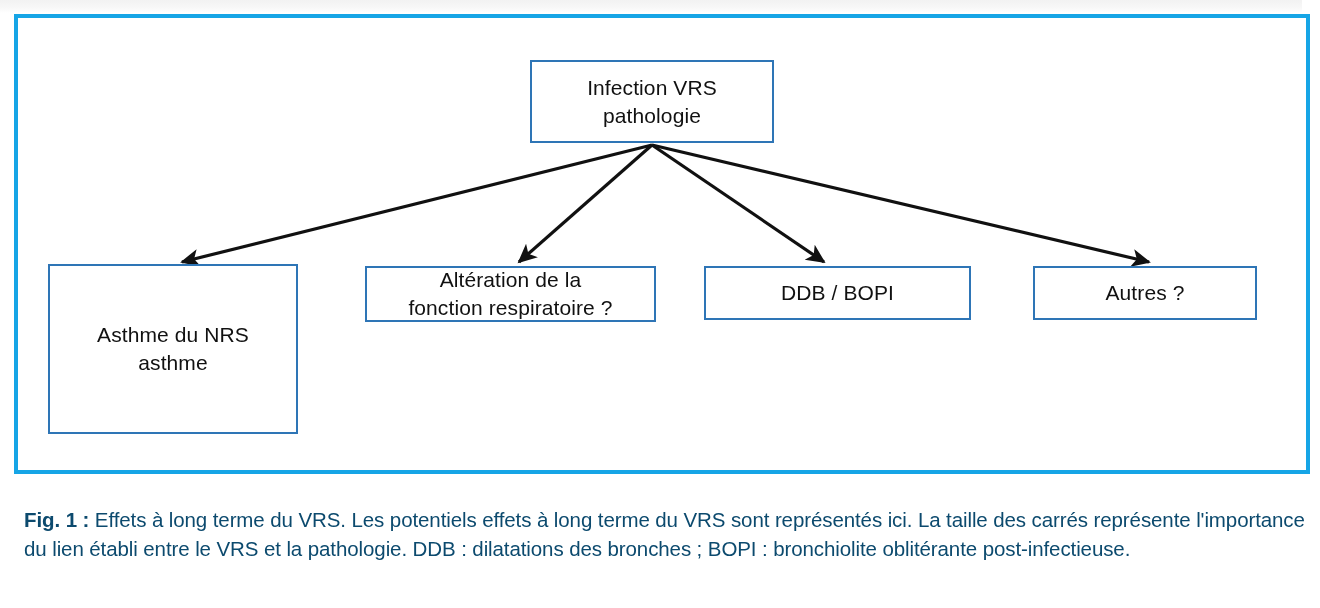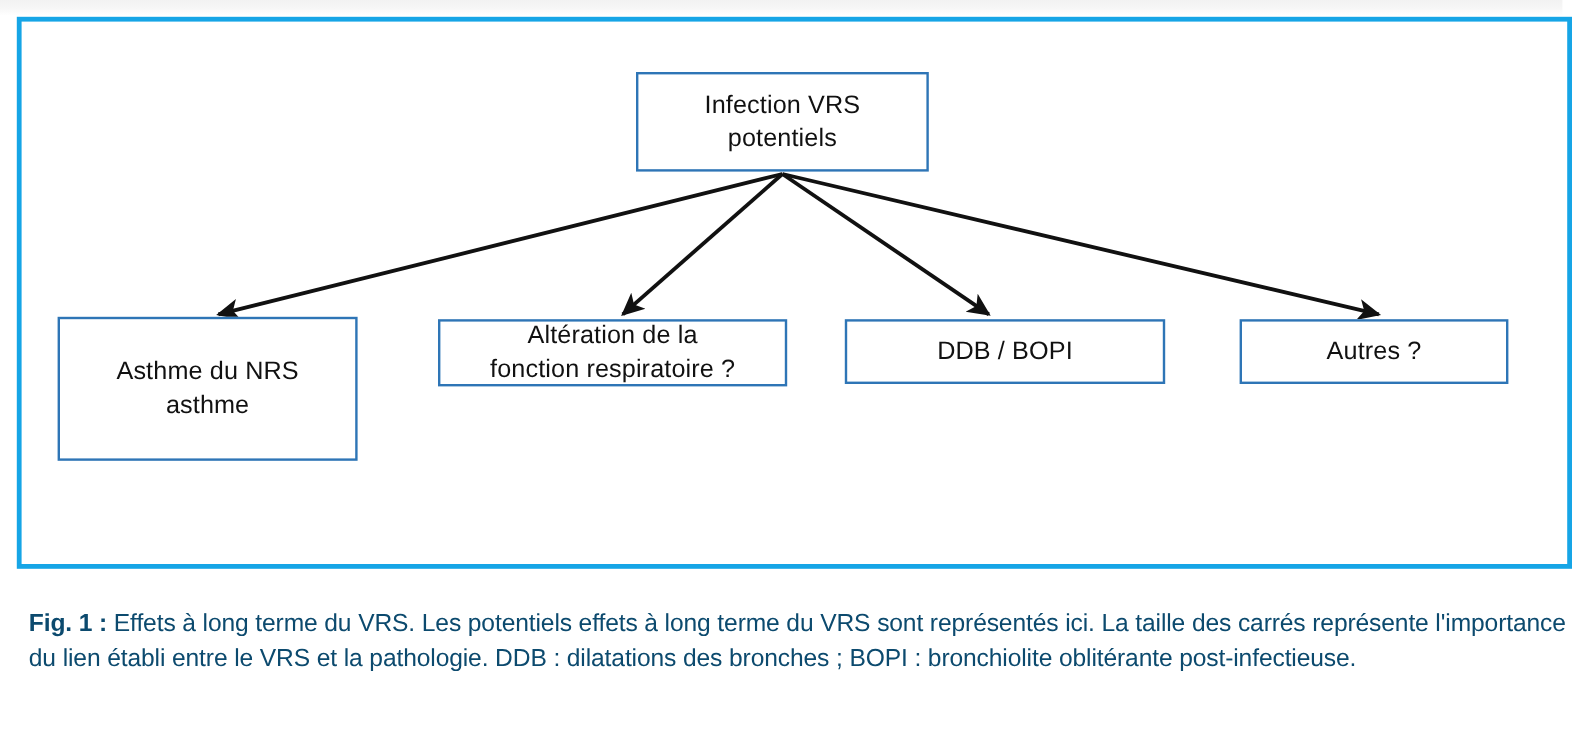--- a/index.html
+++ b/index.html
@@ -68,21 +68,21 @@
     justify-content: center;
     text-align: center;
     color: #111111;
     font-size: 21px;
     line-height: 1.32;
     letter-spacing: 0.1px;
   }
   .node-label { display: block; padding: 0 8px; white-space: pre-line; }
 
   #node-root      { left: 530px; top: 60px;  width: 244px; height: 83px;  }
-  #node-asthma    { left: 48px;  top: 264px; width: 250px; height: 120px; }
+  #node-asthma    { left: 48px;  top: 264px; width: 250px; height: 170px; }
   #node-lungfunc  { left: 365px; top: 266px; width: 291px; height: 56px;  }
   #node-ddb       { left: 704px; top: 266px; width: 267px; height: 54px;  }
   #node-other     { left: 1033px;top: 266px; width: 224px; height: 54px;  }
 
   
   .caption {
     position: absolute;
     left: 14px;
     top: 505px;
     width: 1300px;
@@ -114,21 +114,21 @@
 
     <line x1="652" y1="145" x2="519" y2="262" stroke="#111111" stroke-width="3.2" marker-end="url(#head)"></line>
 
     <line x1="652" y1="145" x2="824" y2="262" stroke="#111111" stroke-width="3.2" marker-end="url(#head)"></line>
 
     <line x1="652" y1="145" x2="1149" y2="262" stroke="#111111" stroke-width="3.2" marker-end="url(#head)"></line>
   </svg>
 
   <div class="node" id="node-root">
     <span class="node-label">Infection VRS
-potentiels</span>
+pathologie</span>
   </div>
 
   <div class="node" id="node-asthma">
     <span class="node-label">Asthme du NRS
 asthme</span>
   </div>
 
   <div class="node" id="node-lungfunc">
     <span class="node-label">Altération de la
 fonction respiratoire ?</span>

